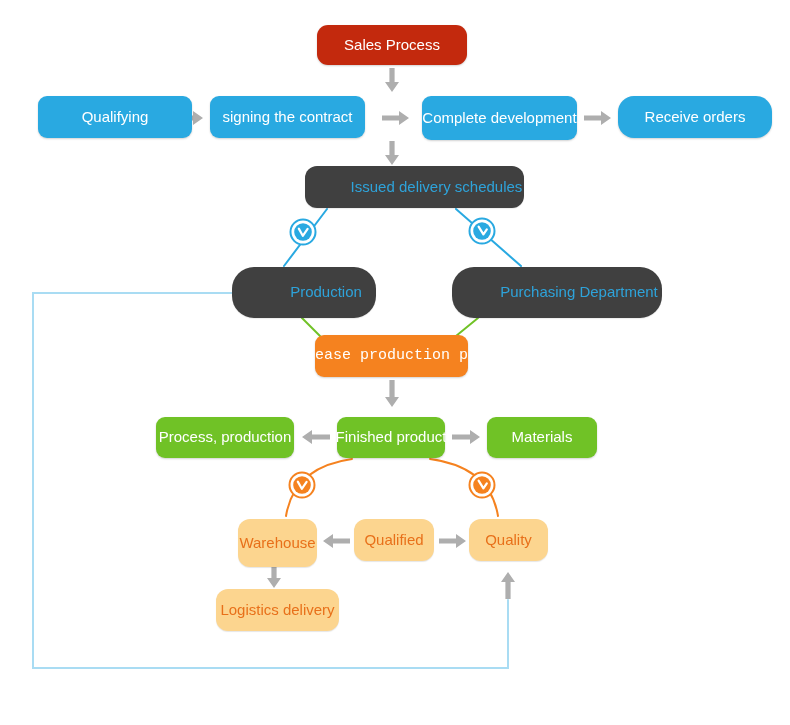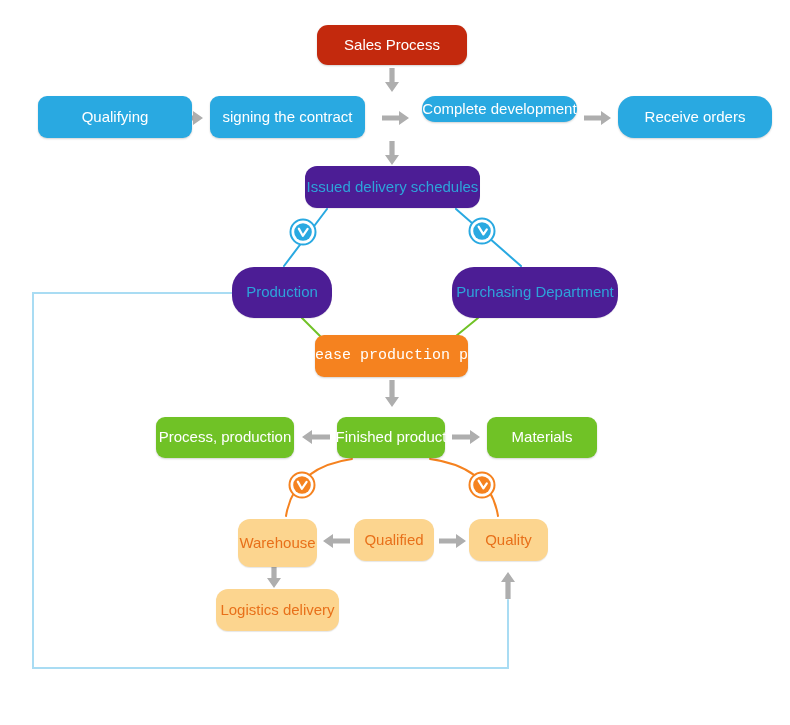--- a/index.html
+++ b/index.html
@@ -16,21 +16,21 @@
     z-index:2;
     display:flex;align-items:center;justify-content:center;
     font-size:15px;line-height:1.1;
     white-space:nowrap;
     border-radius:9px;
     color:#ffffff;
     box-shadow:0 1px 2px rgba(0,0,0,0.18);
   }
   .red{background:#c3290d;}
   .blue{background:#29a9e1;}
-  .lightblue{background:#4c1d95;color:#2ea3da;box-shadow:0 1px 1px rgba(0,0,0,0.08);}
+  .lightblue{background:#404040;color:#2ea3da;box-shadow:0 1px 1px rgba(0,0,0,0.08);padding-left:44px;}
   .orange{background:#f5821f;}
   .green{background:#70c226;}
   .tan{background:#fcd58f;color:#e8701a;box-shadow:0 1px 1px rgba(0,0,0,0.10);}
   .r12{border-radius:12px;}
   .r16{border-radius:22px;}
 </style>
 </head>
 <body>
 
 <div class="canvas">
@@ -73,21 +73,21 @@
         <circle cx="482" cy="485" r="12.5" fill="#ffffff" stroke="#f5821f" stroke-width="2"></circle>
         <circle cx="482" cy="485" r="8.8" fill="#f5821f"></circle>
         <polyline points="478.6,480.6 483.4,488.4 486.8,483.4" fill="none" stroke="#ffffff" stroke-width="2.2" stroke-linecap="round" stroke-linejoin="round"></polyline>
       </g>
     </svg>
 
   <div class="node red" style="left:317px;top:25px;width:150px;height:40px;border-radius:11px;">Sales Process</div>
 
   <div class="node blue" style="left:14px;top:96px;width:154px;height:42px;margin-left:24px;">Qualifying</div>
   <div class="node blue" style="left:210px;top:96px;width:155px;height:42px;">signing the contract</div>
-  <div class="node blue" style="left:422px;top:96px;width:155px;height:26px;border-radius:13px;">Complete development</div>
+  <div class="node blue" style="left:422px;top:96px;width:155px;height:44px;">Complete development</div>
   <div class="node blue" style="left:618px;top:96px;width:154px;height:42px;border-radius:16px;">Receive orders</div>
 
   <div class="node lightblue r12" style="left:305px;top:166px;width:175px;height:42px;">Issued delivery schedules</div>
 
   <div class="node lightblue r16" style="left:232px;top:267px;width:100px;height:51px;">Production</div>
   <div class="node lightblue r16" style="left:452px;top:267px;width:166px;height:51px;">Purchasing Department</div>
 
   <div class="node orange" style="left:315px;top:335px;width:153px;height:42px;font-family:Liberation Mono, monospace;">Release production plan</div>
 
   <div class="node green" style="left:156px;top:417px;width:138px;height:41px;">Process, production</div>

